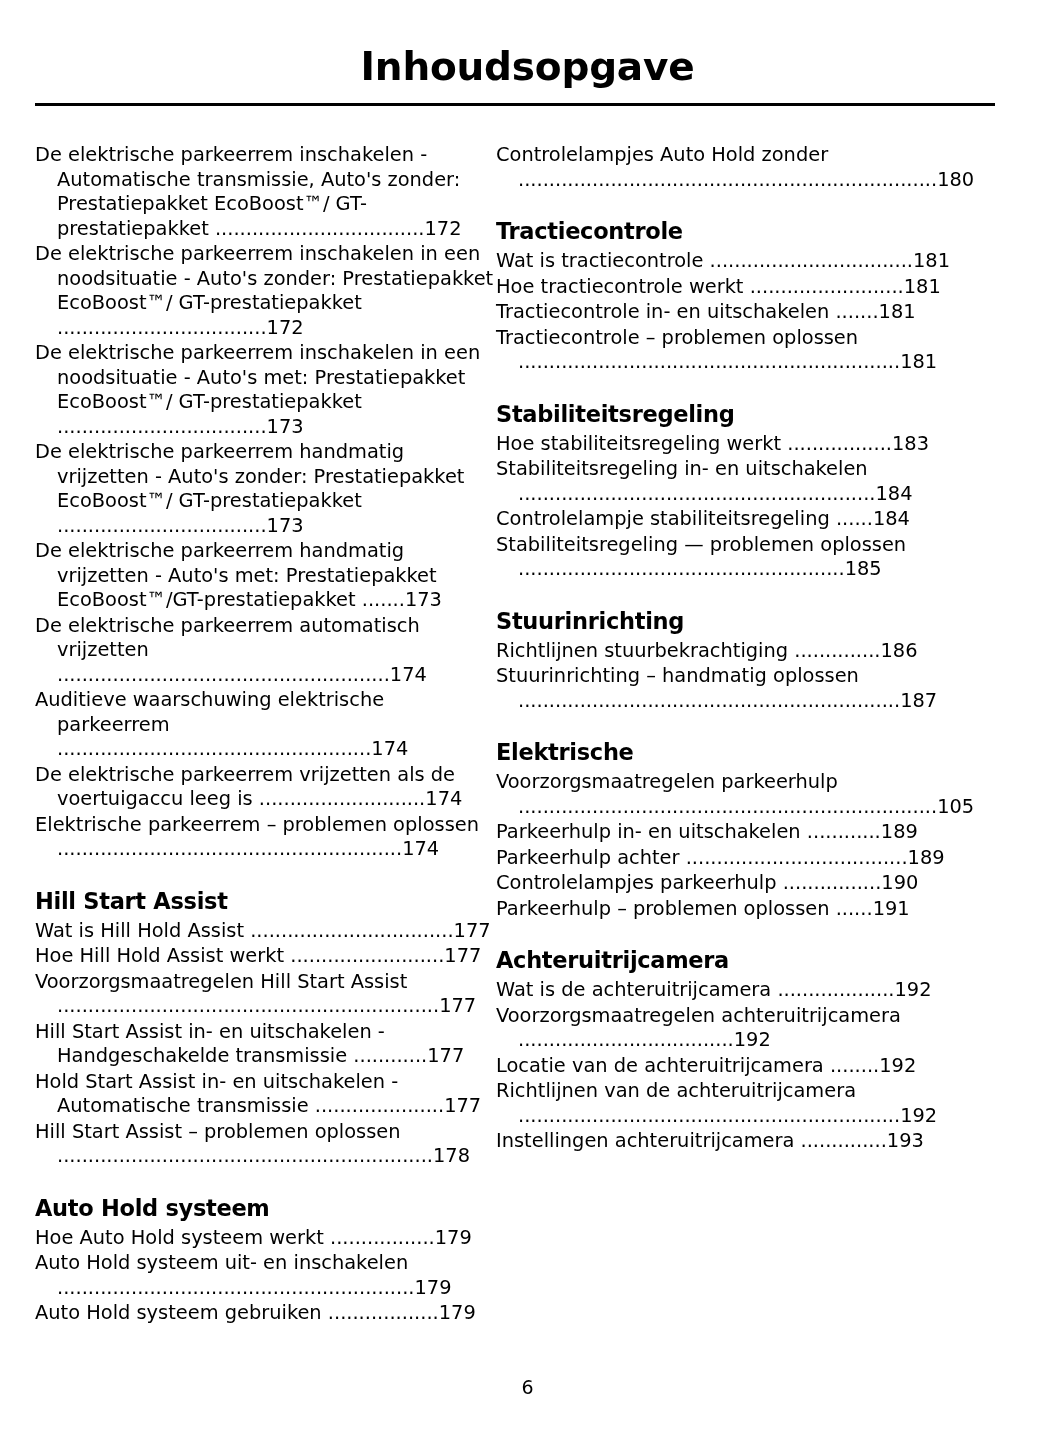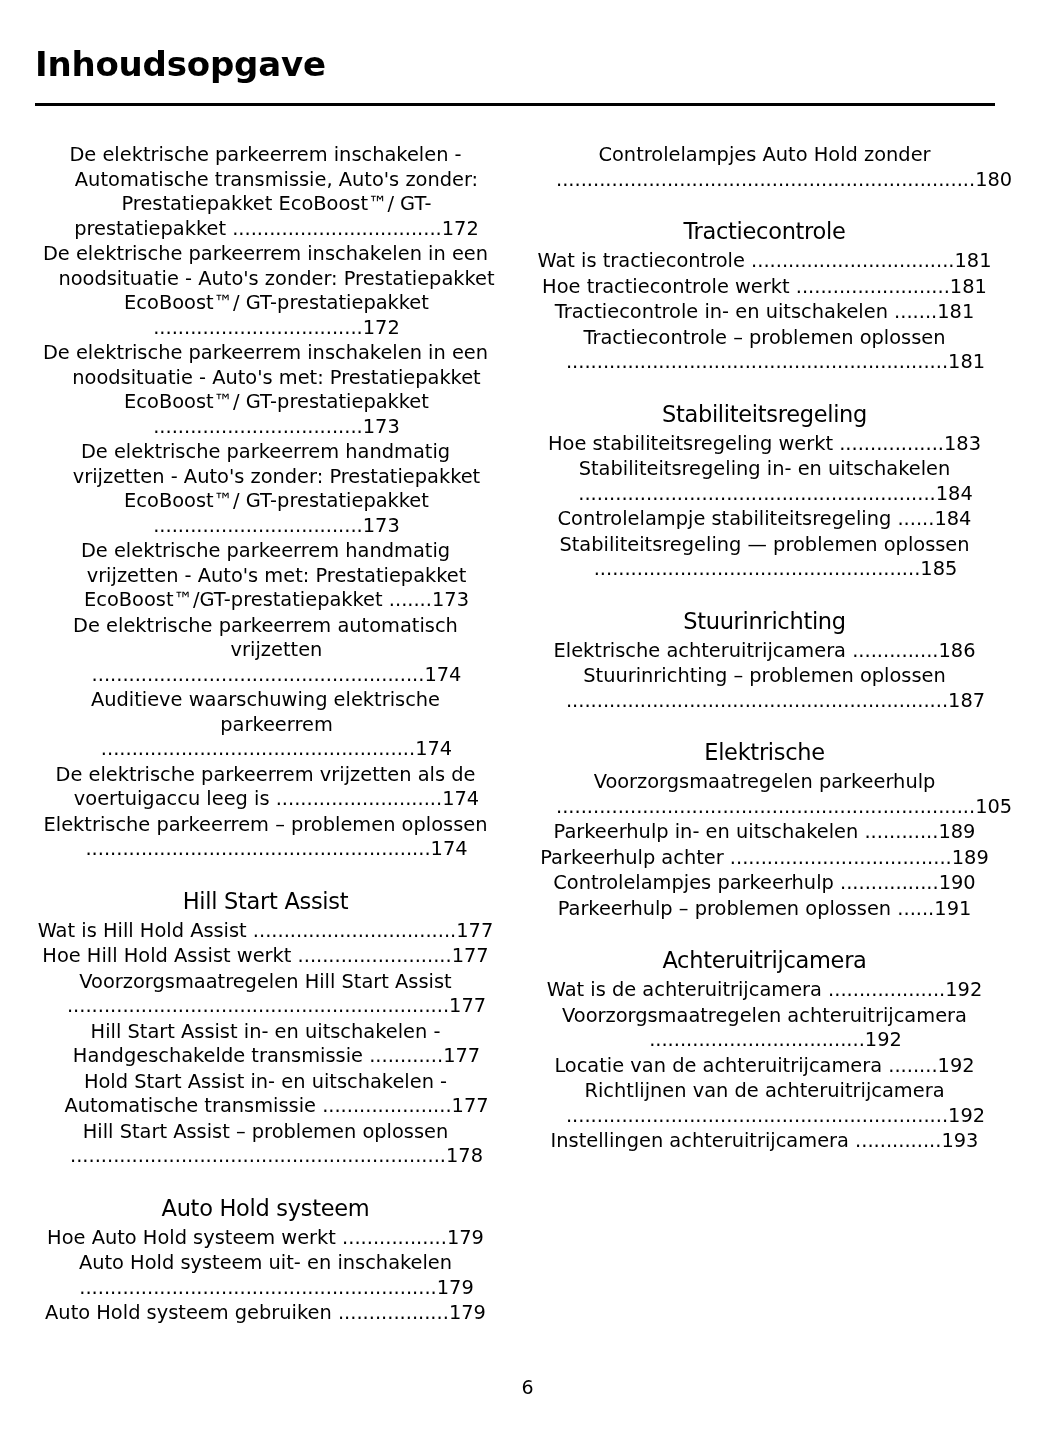--- a/index.html
+++ b/index.html
@@ -19,48 +19,46 @@
     position: absolute;
     left: 0; top: 0;
     width: 1055px;
     height: 1448px;
   }
   .page-title {
     position: absolute;
     left: 35px;
     top: 44px;
     width: 985px;
-    text-align: left;
-    font-size: 34px;
+    text-align: center;
+    font-size: 39px;
     font-weight: bold;
     letter-spacing: -0.2px;
   }
   .title-rule {
     position: absolute;
     left: 35px;
     top: 103px;
     width: 960px;
     height: 3px;
     background: #000000;
   }
   .columns {
     position: absolute;
     left: 35px;
     top: 143px;
     width: 960px;
     display: flex;
-    gap: 38px;
-    text-align: center;
   }
   .col {
     width: 461px;
   }
   .sec-head {
     font-size: 22.5px;
-    font-weight: normal;
+    font-weight: bold;
     letter-spacing: -0.3px;
     margin-top: 26px;
     margin-bottom: 5px;
   }
   .col > .sec-head:first-child {
     margin-top: 0;
   }
   .entry {
     font-size: 19.4px;
     line-height: 24.5px;
@@ -123,22 +121,22 @@
         <div class="entry"><span class="first">Wat is tractiecontrole</span><span class="dots"> .................................</span><span class="pg">181</span></div>
         <div class="entry"><span class="first">Hoe tractiecontrole werkt</span><span class="dots"> .........................</span><span class="pg">181</span></div>
         <div class="entry"><span class="first">Tractiecontrole in- en uitschakelen</span><span class="dots"> .......</span><span class="pg">181</span></div>
         <div class="entry"><span class="first">Tractiecontrole – problemen oplossen</span><span class="dots"> ..............................................................</span><span class="pg">181</span></div>
         <div class="sec-head">Stabiliteitsregeling</div>
         <div class="entry"><span class="first">Hoe stabiliteitsregeling werkt</span><span class="dots"> .................</span><span class="pg">183</span></div>
         <div class="entry"><span class="first">Stabiliteitsregeling in- en uitschakelen</span><span class="dots"> ..........................................................</span><span class="pg">184</span></div>
         <div class="entry"><span class="first">Controlelampje stabiliteitsregeling</span><span class="dots"> ......</span><span class="pg">184</span></div>
         <div class="entry"><span class="first">Stabiliteitsregeling — problemen oplossen</span><span class="dots"> .....................................................</span><span class="pg">185</span></div>
         <div class="sec-head">Stuurinrichting</div>
-        <div class="entry"><span class="first">Elektrische achteruitrijcamera</span><span class="dots"> ..............</span><span class="pg">186</span></div>
-        <div class="entry"><span class="first">Stuurinrichting – problemen oplossen</span><span class="dots"> ..............................................................</span><span class="pg">187</span></div>
+        <div class="entry"><span class="first">Richtlijnen stuurbekrachtiging</span><span class="dots"> ..............</span><span class="pg">186</span></div>
+        <div class="entry"><span class="first">Stuurinrichting – handmatig oplossen</span><span class="dots"> ..............................................................</span><span class="pg">187</span></div>
         <div class="sec-head">Elektrische</div>
         <div class="entry"><span class="first">Voorzorgsmaatregelen parkeerhulp</span><span class="dots"> ....................................................................</span><span class="pg">105</span></div>
         <div class="entry"><span class="first">Parkeerhulp in- en uitschakelen</span><span class="dots"> ............</span><span class="pg">189</span></div>
         <div class="entry"><span class="first">Parkeerhulp achter</span><span class="dots"> ....................................</span><span class="pg">189</span></div>
         <div class="entry"><span class="first">Controlelampjes parkeerhulp</span><span class="dots"> ................</span><span class="pg">190</span></div>
         <div class="entry"><span class="first">Parkeerhulp – problemen oplossen</span><span class="dots"> ......</span><span class="pg">191</span></div>
         <div class="sec-head">Achteruitrijcamera</div>
         <div class="entry"><span class="first">Wat is de achteruitrijcamera</span><span class="dots"> ...................</span><span class="pg">192</span></div>
         <div class="entry"><span class="first">Voorzorgsmaatregelen achteruitrijcamera</span><span class="dots"> ...................................</span><span class="pg">192</span></div>
         <div class="entry"><span class="first">Locatie van de achteruitrijcamera</span><span class="dots"> ........</span><span class="pg">192</span></div>

